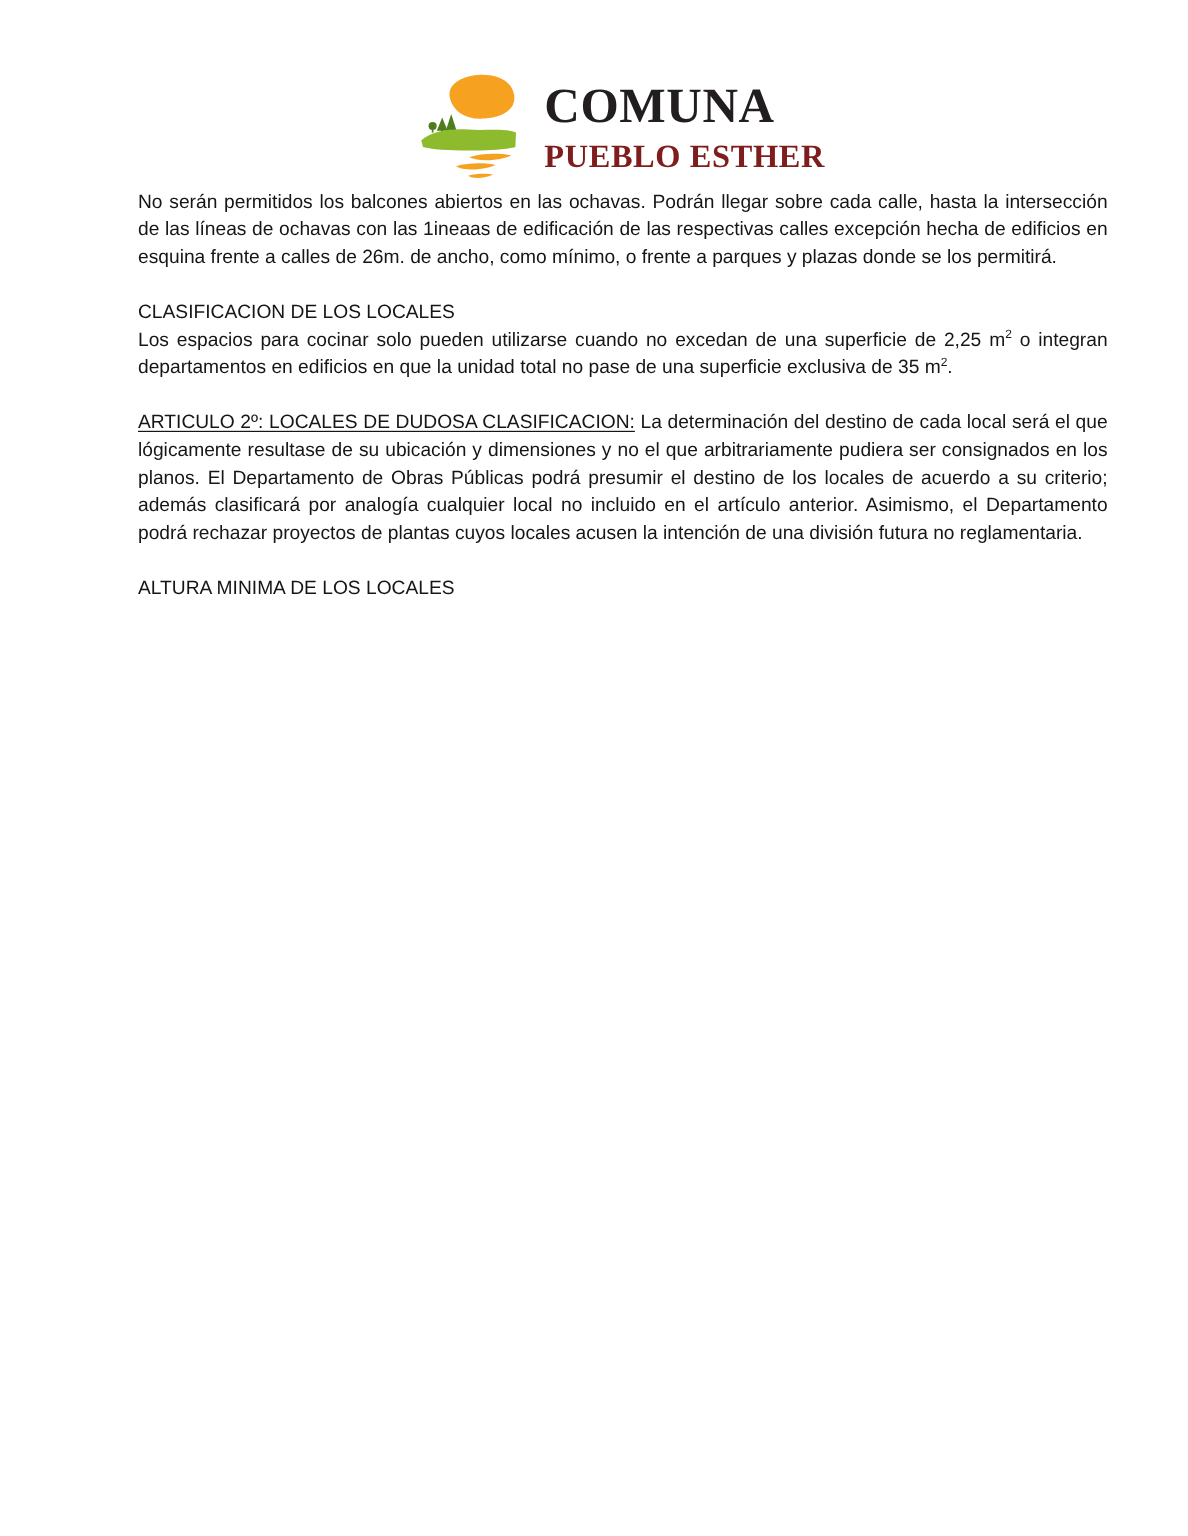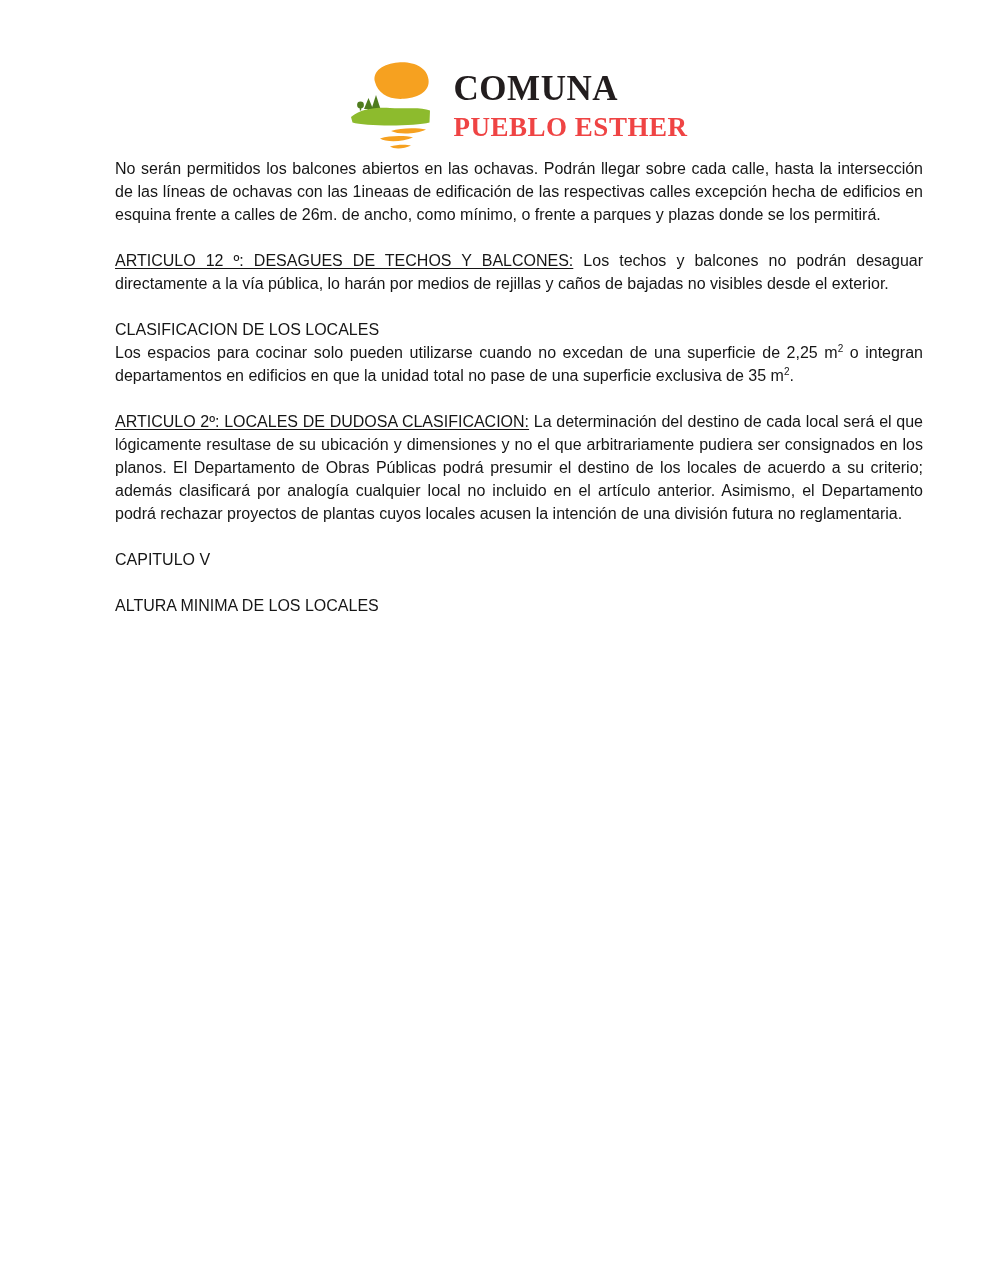--- a/index.html
+++ b/index.html
@@ -34,34 +34,34 @@
     flex: 0 0 auto;
   }
   .logo-text {
     display: flex;
     flex-direction: column;
     justify-content: center;
   }
   .logo-title {
     font-family: "Liberation Serif", serif;
     font-weight: 700;
-    font-size: 35px;
+    font-size: 41px;
     line-height: 1.0;
     letter-spacing: 0.5px;
     color: #221d1e;
     white-space: nowrap;
   }
   .logo-subtitle {
     font-family: "Liberation Serif", serif;
     font-weight: 700;
     font-size: 27px;
     line-height: 1.0;
     letter-spacing: 0.5px;
     margin-top: 8px;
-    color: #ef4444;
+    color: #7f1d1d;
     white-space: nowrap;
   }
   
   .content {
     padding: 5px 67px 0 115px;
     font-size: 16px;
     line-height: 23px;
   }
   .para {
     margin: 0;
@@ -112,21 +112,19 @@
       </g>
     </svg>
     <div class="logo-text">
       <div class="logo-title">COMUNA</div>
       <div class="logo-subtitle">PUEBLO ESTHER</div>
     </div>
   </header>
 
   <main class="content" id="doc-body">
       <p class="para justify"><span>No serán permitidos los balcones abiertos en las ochavas. Podrán llegar sobre cada calle, hasta la intersección de las líneas de ochavas con las 1ineaas de edificación de las respectivas calles excepción hecha de edificios en esquina frente a calles de 26m. de ancho, como mínimo, o frente a parques y plazas donde se los permitirá.</span></p>
-      <p class="para justify gap"><span class="u">ARTICULO 12 º: DESAGUES DE TECHOS Y BALCONES:</span><span> Los techos y balcones no podrán desaguar directamente a la vía pública, lo harán por medios de rejillas y caños de bajadas no visibles desde el exterior.</span></p>
       <p class="para gap"><span>CLASIFICACION DE LOS LOCALES</span></p>
       <p class="para justify"><span>Los espacios para cocinar solo pueden utilizarse cuando no excedan de una superficie de 2,25 m</span><sup class="sup2">2</sup><span> o integran departamentos en edificios en que la unidad total no pase de una superficie exclusiva de 35 m</span><sup class="sup2">2</sup><span>.</span></p>
       <p class="para justify gap"><span class="u">ARTICULO 2º: LOCALES DE DUDOSA CLASIFICACION:</span><span> La determinación del destino de cada local será el que lógicamente resultase de su ubicación y dimensiones y no el que arbitrariamente pudiera ser consignados en los planos. El Departamento de Obras Públicas podrá presumir el destino de los locales de acuerdo a su criterio; además clasificará por analogía cualquier local no incluido en el artículo anterior. Asimismo, el Departamento podrá rechazar proyectos de plantas cuyos locales acusen la intención de una división futura no reglamentaria.</span></p>
-      <p class="para gap"><span>CAPITULO V</span></p>
       <p class="para gap"><span>ALTURA MINIMA DE LOS LOCALES</span></p>
     </main>
 
 </div>
 
 </body></html>

